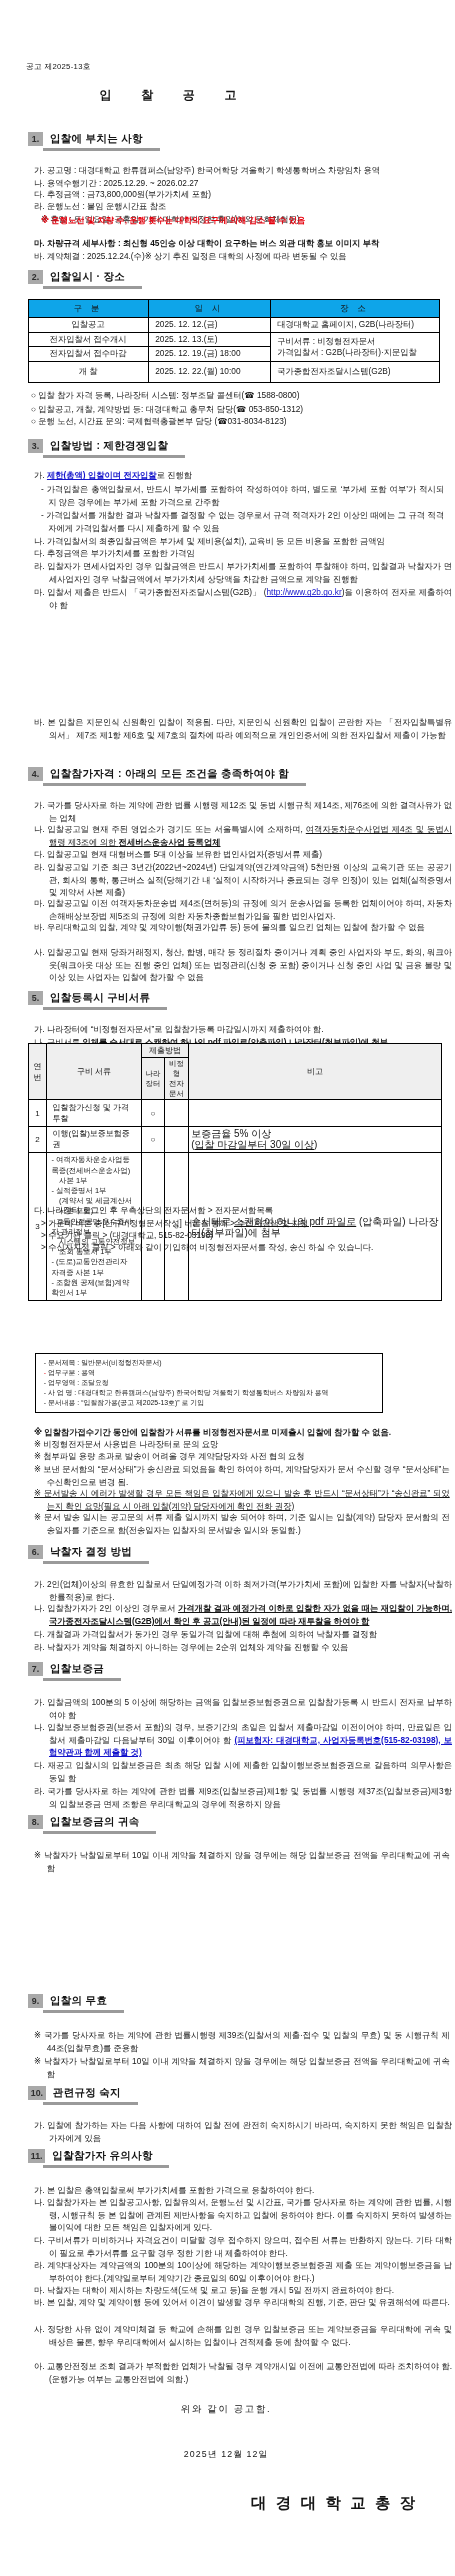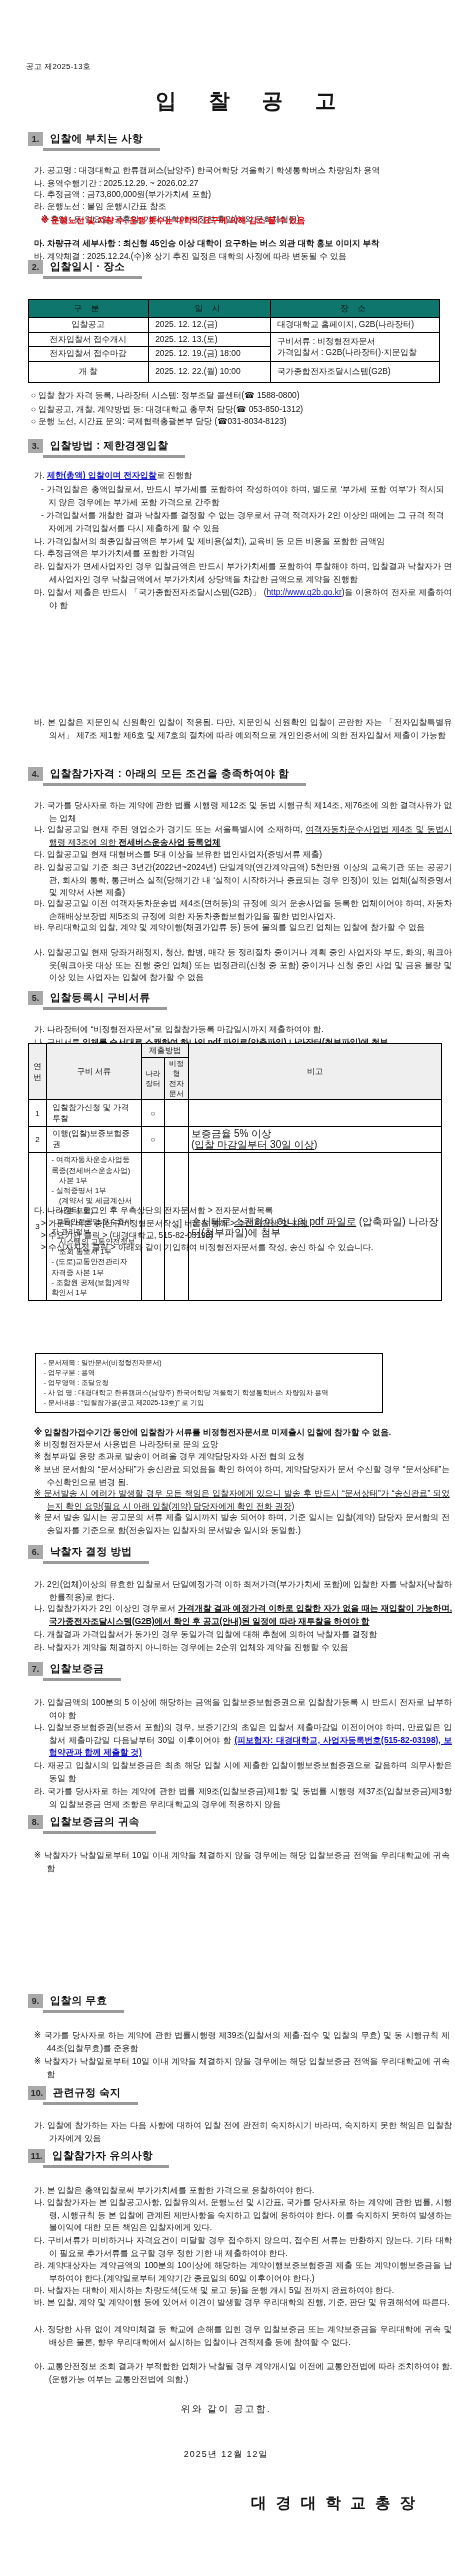--- a/index.html
+++ b/index.html
@@ -1,20 +1,20 @@
 <!DOCTYPE html>
 <html style="font-size:8.8px"><head>
 <meta charset="utf-8">
 <style>
   html,body{margin:0;padding:0;background:#fff;}
   .page{position:relative;width:455px;height:2576px;background:#fff;
         font-family:"Liberation Sans","DejaVu Sans",sans-serif;color:#151515;}
   .notice{position:absolute;top:62px;left:26px;font-size:7.7px;letter-spacing:0.3px;}
-  .doc-title{position:absolute;top:87px;left:0;width:342px;text-align:right;
-             font-size:21px;font-weight:bold;letter-spacing:6px;word-spacing:14.3px;}
+  .doc-title{position:absolute;top:87px;left:0;width:342px;text-align:center;
+             font-size:12px;font-weight:bold;letter-spacing:6px;word-spacing:14.3px;}
   
   .sec{position:absolute;left:28px;}
   .secno{display:inline-block;min-width:9.4px;padding:0 2.8px;height:14.3px;background:#a9a9a9;
          color:#2e2e2e;font-weight:bold;font-size:8.8px;line-height:14.3px;text-align:center;}
   .sectitle{font-size:10.5px;font-weight:bold;letter-spacing:0.3px;margin-left:7px;}
   .secbar{height:2.8px;background:#9a9a9a;margin:1.7px 0 0 15px;width:calc(100% + 1.7px);}
   
   .para{position:absolute;left:34px;width:403px;text-align:justify;line-height:12.4px;font-size:8.3px;}
   .sub{left:41px;width:396px;}
   .hang{padding-left:15px;text-indent:-15px;}
@@ -25,21 +25,21 @@
   .rd{color:#e8000d;}
   .u{text-decoration:underline;}
   .bu{font-weight:bold;text-decoration:underline;}
   .blu{color:#1414cc;text-decoration:underline;}
   .blub{color:#1414cc;font-weight:bold;text-decoration:underline;}
   
   table{border-collapse:collapse;table-layout:fixed;}
   .t1{position:absolute;left:27.6px;top:299px;width:412px;font-size:8.3px;
       border:0.6px solid #000;border-top:1.4px solid #000;border-bottom:1.4px solid #000;}
   .t1 th,.t1 td{border:0.6px solid #000;padding:0.6px 4.4px;}
-  .t1 thead th{background:#0f766e;border-bottom:1.1px solid #000;font-weight:normal;
+  .t1 thead th{background:#0ea5e9;border-bottom:1.1px solid #000;font-weight:normal;
                letter-spacing:3.3px;height:15.4px;}
   .t1 td.c{text-align:center;}
   .t1 td.l{text-align:left;padding-left:6.6px;}
   .pl{white-space:pre-line;}
   .t2{position:absolute;left:28px;top:1043px;width:414px;font-size:8px;
       border:0.6px solid #000;border-top:1.4px solid #000;border-bottom:1.4px solid #000;}
   .t2 th,.t2 td{border:0.6px solid #000;padding:0.6px 2.2px;}
   .t2 thead th{background:#efefef;font-weight:normal;text-align:center;}
   .t2 thead tr.h2 th{border-bottom:1.1px solid #000;}
   .t2 td.c{text-align:center;}
@@ -72,21 +72,21 @@
   </div>
   <p class="para hang" style="top:156px"><span>가. 공고명 : 대경대학교 한류캠퍼스(남양주) 한국어학당 겨울학기 학생통학버스 차량임차 용역</span></p>
   <p class="para hang" style="top:169px"><span>나. 용역수행기간 : 2025.12.29. ~ 2026.02.27</span></p>
   <p class="para hang" style="top:180px"><span>다. 추정금액 : 금73,800,000원(부가가치세 포함)</span></p>
   <p class="para hang" style="top:192px"><span>라. 운행노선 : 붙임 운행시간표 참조</span></p>
   <p class="para sub hangx" style="top:205px"><span>※ 휴일 : 토·일요일, 공휴일, 기타 대학이 지정한 휴일(야외 문화체험등)</span></p>
   <p class="para sub hangx" style="top:206px"><span class="r">※ 운행노선 및 차량 수, 운행 횟수는 대학의 요구에 의해 감소 될 수 있음</span></p>
   <p class="para hang" style="top:229px"><span class="b">마. 차량규격 세부사항 : 최신형 45인승 이상 대학이 요구하는 버스 외관 대학 홍보 이미지 부착</span></p>
   <p class="para hang" style="top:242px"><span>바. 계약체결 : 2025.12.24.(수)※ 상기 추진 일정은 대학의 사정에 따라 변동될 수 있음</span></p>
 
-  <div class="sec" style="top:260px">
+  <div class="sec" style="top:270px">
     <span class="secno">2.</span><span class="sectitle">입찰일시 · 장소</span>
     <div class="secbar"></div>
   </div>
 
   <table class="t1">
     <colgroup>
         <col style="width:120px">
         <col style="width:122px">
         <col>
       </colgroup>

